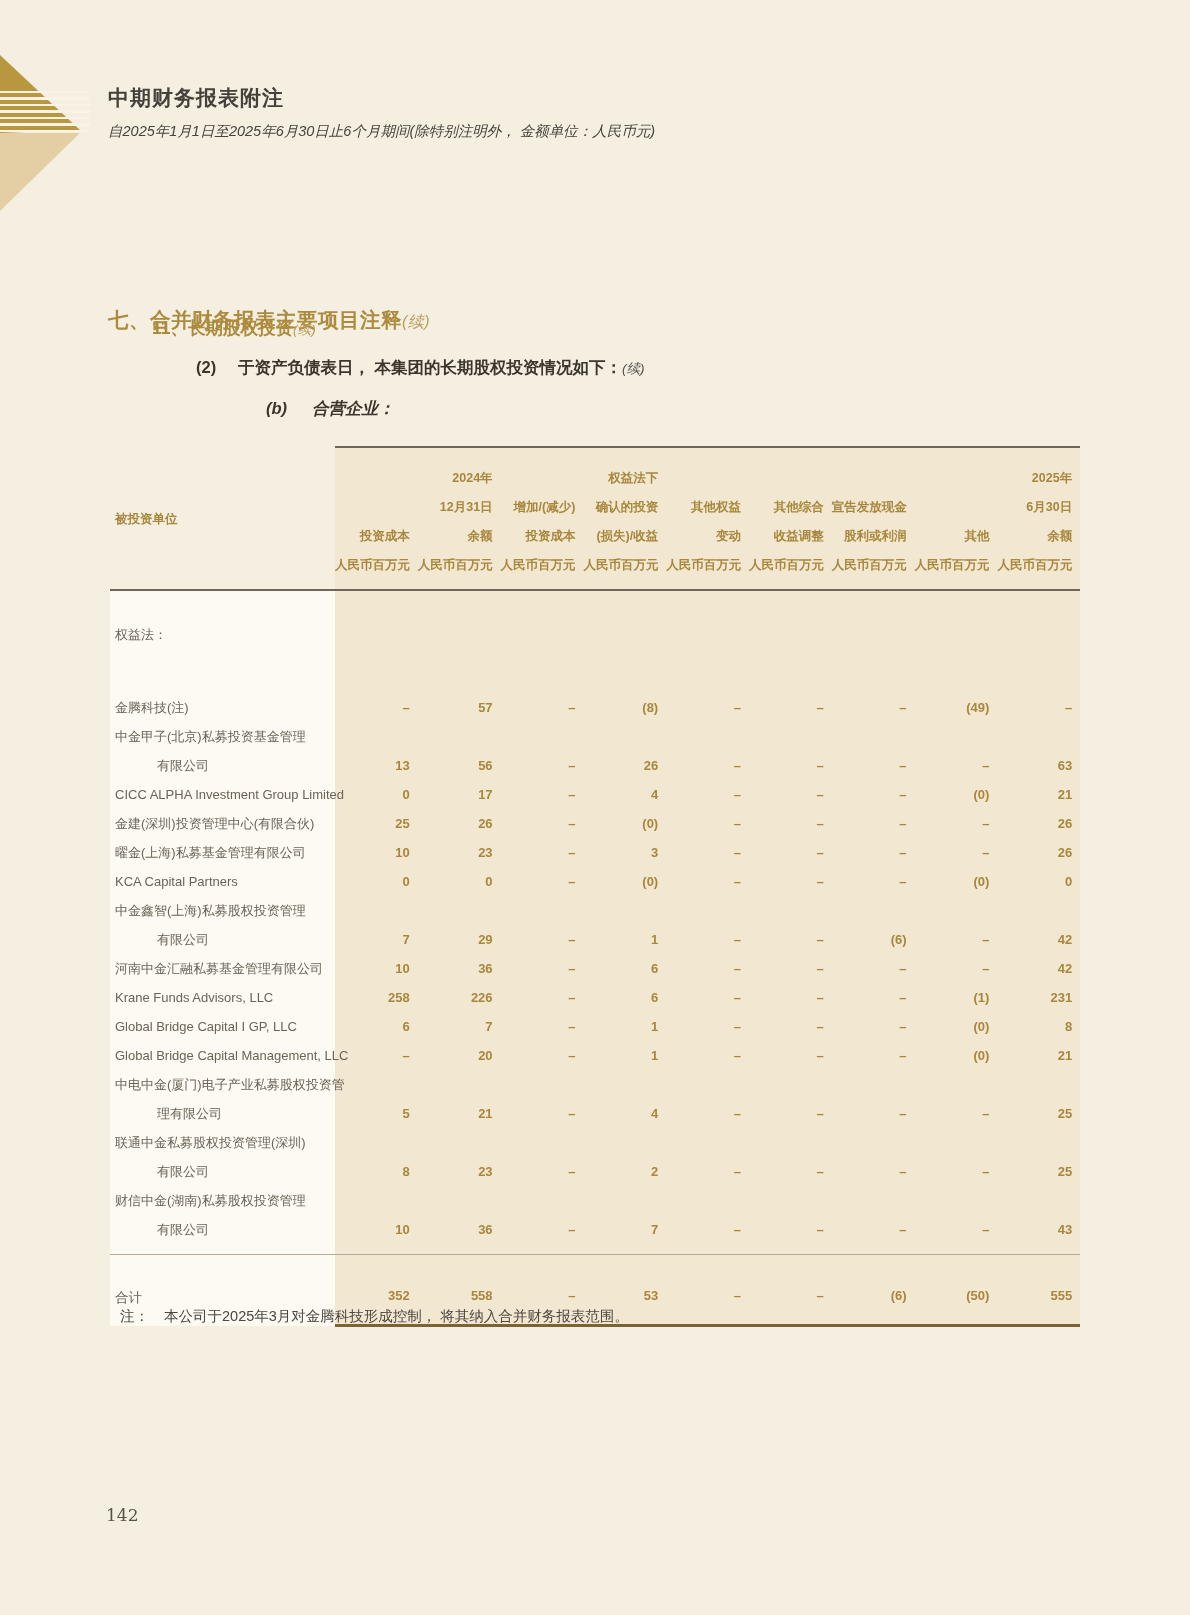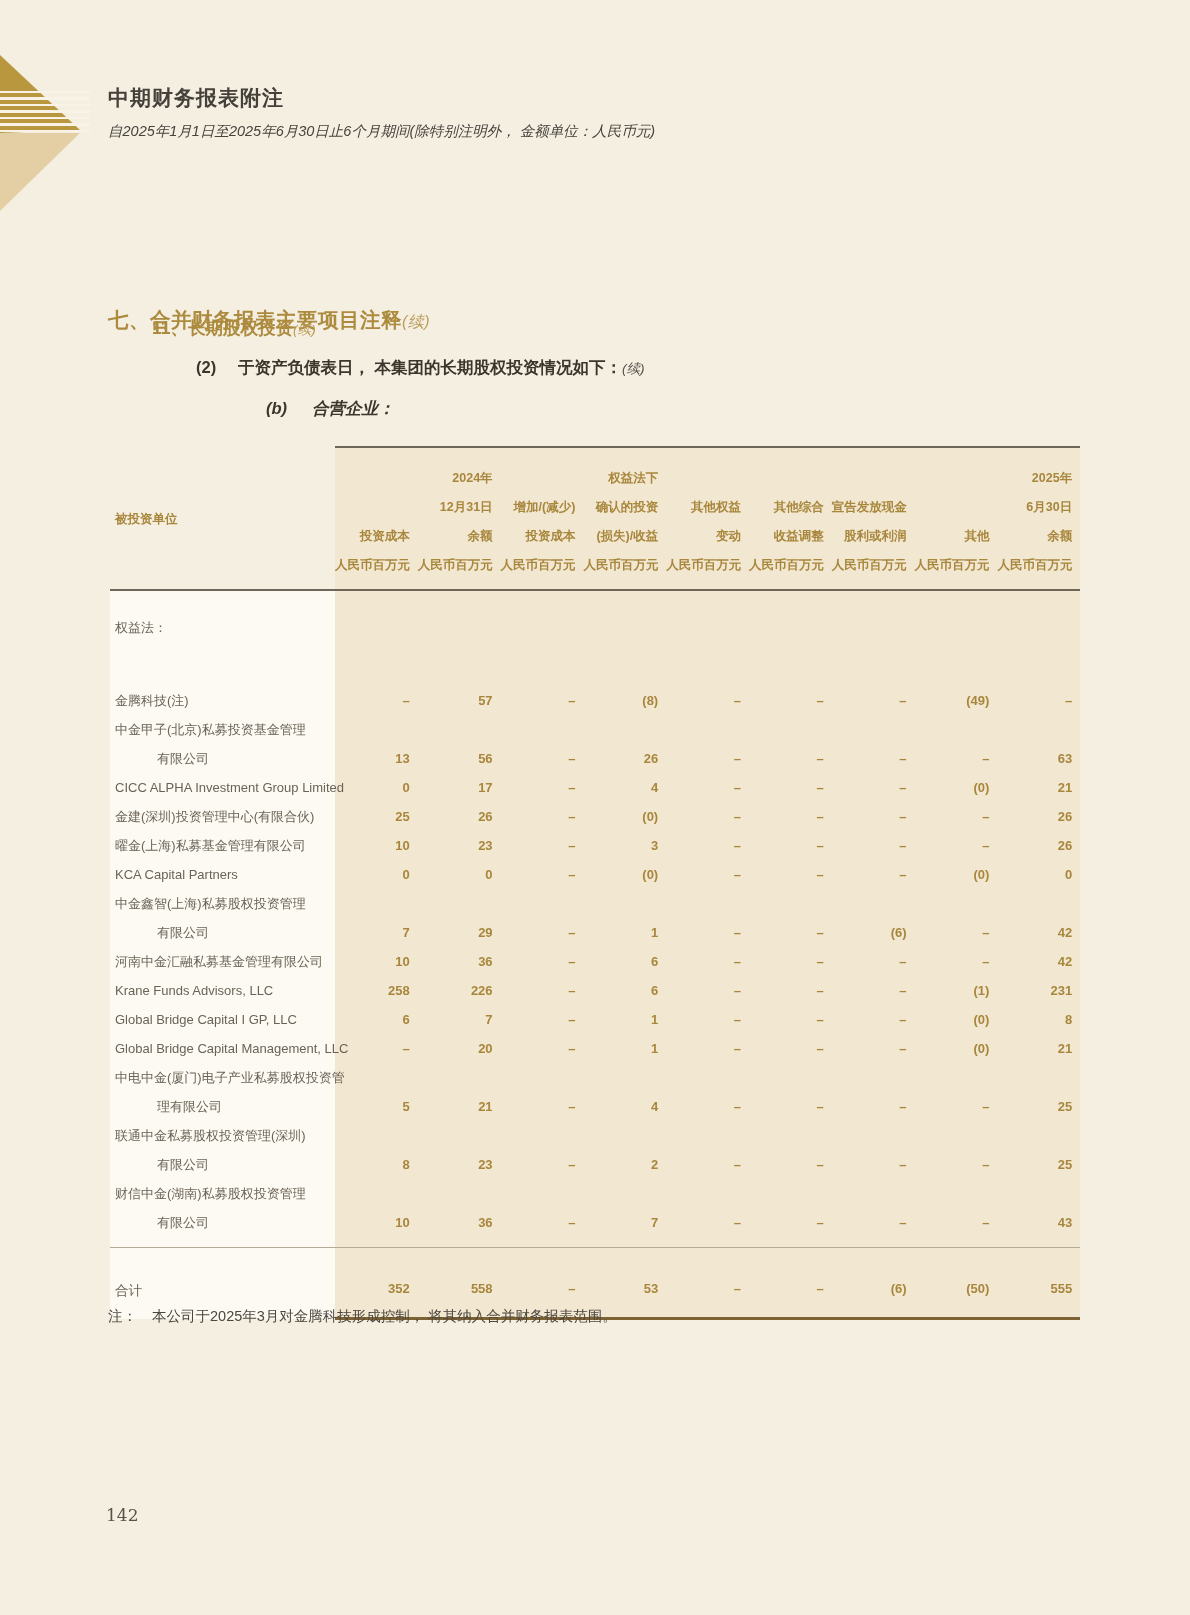--- a/index.html
+++ b/index.html
@@ -45,28 +45,28 @@
   table.inv th, table.inv td { margin:0; vertical-align:bottom; }
   table.inv .line { line-height:29px; height:29px; white-space:nowrap; }
   thead th { font-size:12.5px; font-weight:bold; color:#a8873d; padding:0 8px 9px 0; text-align:right; }
   thead th .line { line-height:26px; height:26px; }
   thead th.name-h { text-align:left; padding:0 0 26px 5px; }
   thead th.val-h { background:#f2e7d1; border-top:2px solid #6f665a; }
   thead th { border-bottom:2px solid #6f665a; }
   tbody td.name { background:#fcfaf3; text-align:left; padding:0 0 0 5px; font-size:13px; color:#6b6357; }
   tbody td.val  { background:#f2e7d1; text-align:right; padding:0 8px 0 0; font-size:13px; font-weight:bold; color:#a8873d; }
   tbody td .indent { padding-left:42px; }
-  tr.section-row td { padding-top:22px; padding-bottom:15px; }
+  tr.section-row td { padding-top:29px; padding-bottom:15px; }
   tr.first td { padding-top:29px; }
   tr.last td { padding-bottom:10px; }
   tr.total td { border-top:1px solid #b5ab99; padding-top:26px; padding-bottom:14px; }
   tr.total td.val { border-bottom:3px solid #7d6233; }
   tr.total td.name { font-size:13.5px; }
   
-  .note { position:absolute; left:108px; top:1307px; font-size:14.5px; color:#4c473f; }
+  .note { position:absolute; left:120px; top:1307px; font-size:14.5px; color:#4c473f; }
   .note .prefix { display:inline-block; width:44px; }
   .page-number { position:absolute; left:106px; top:1505px; font-size:17px; font-family:"DejaVu Serif", serif; color:#57534b; }
 </style>
 </head>
 <body>
 
 <div class="page">
 
   <div class="deco">
     <div class="tri-dark"></div>

